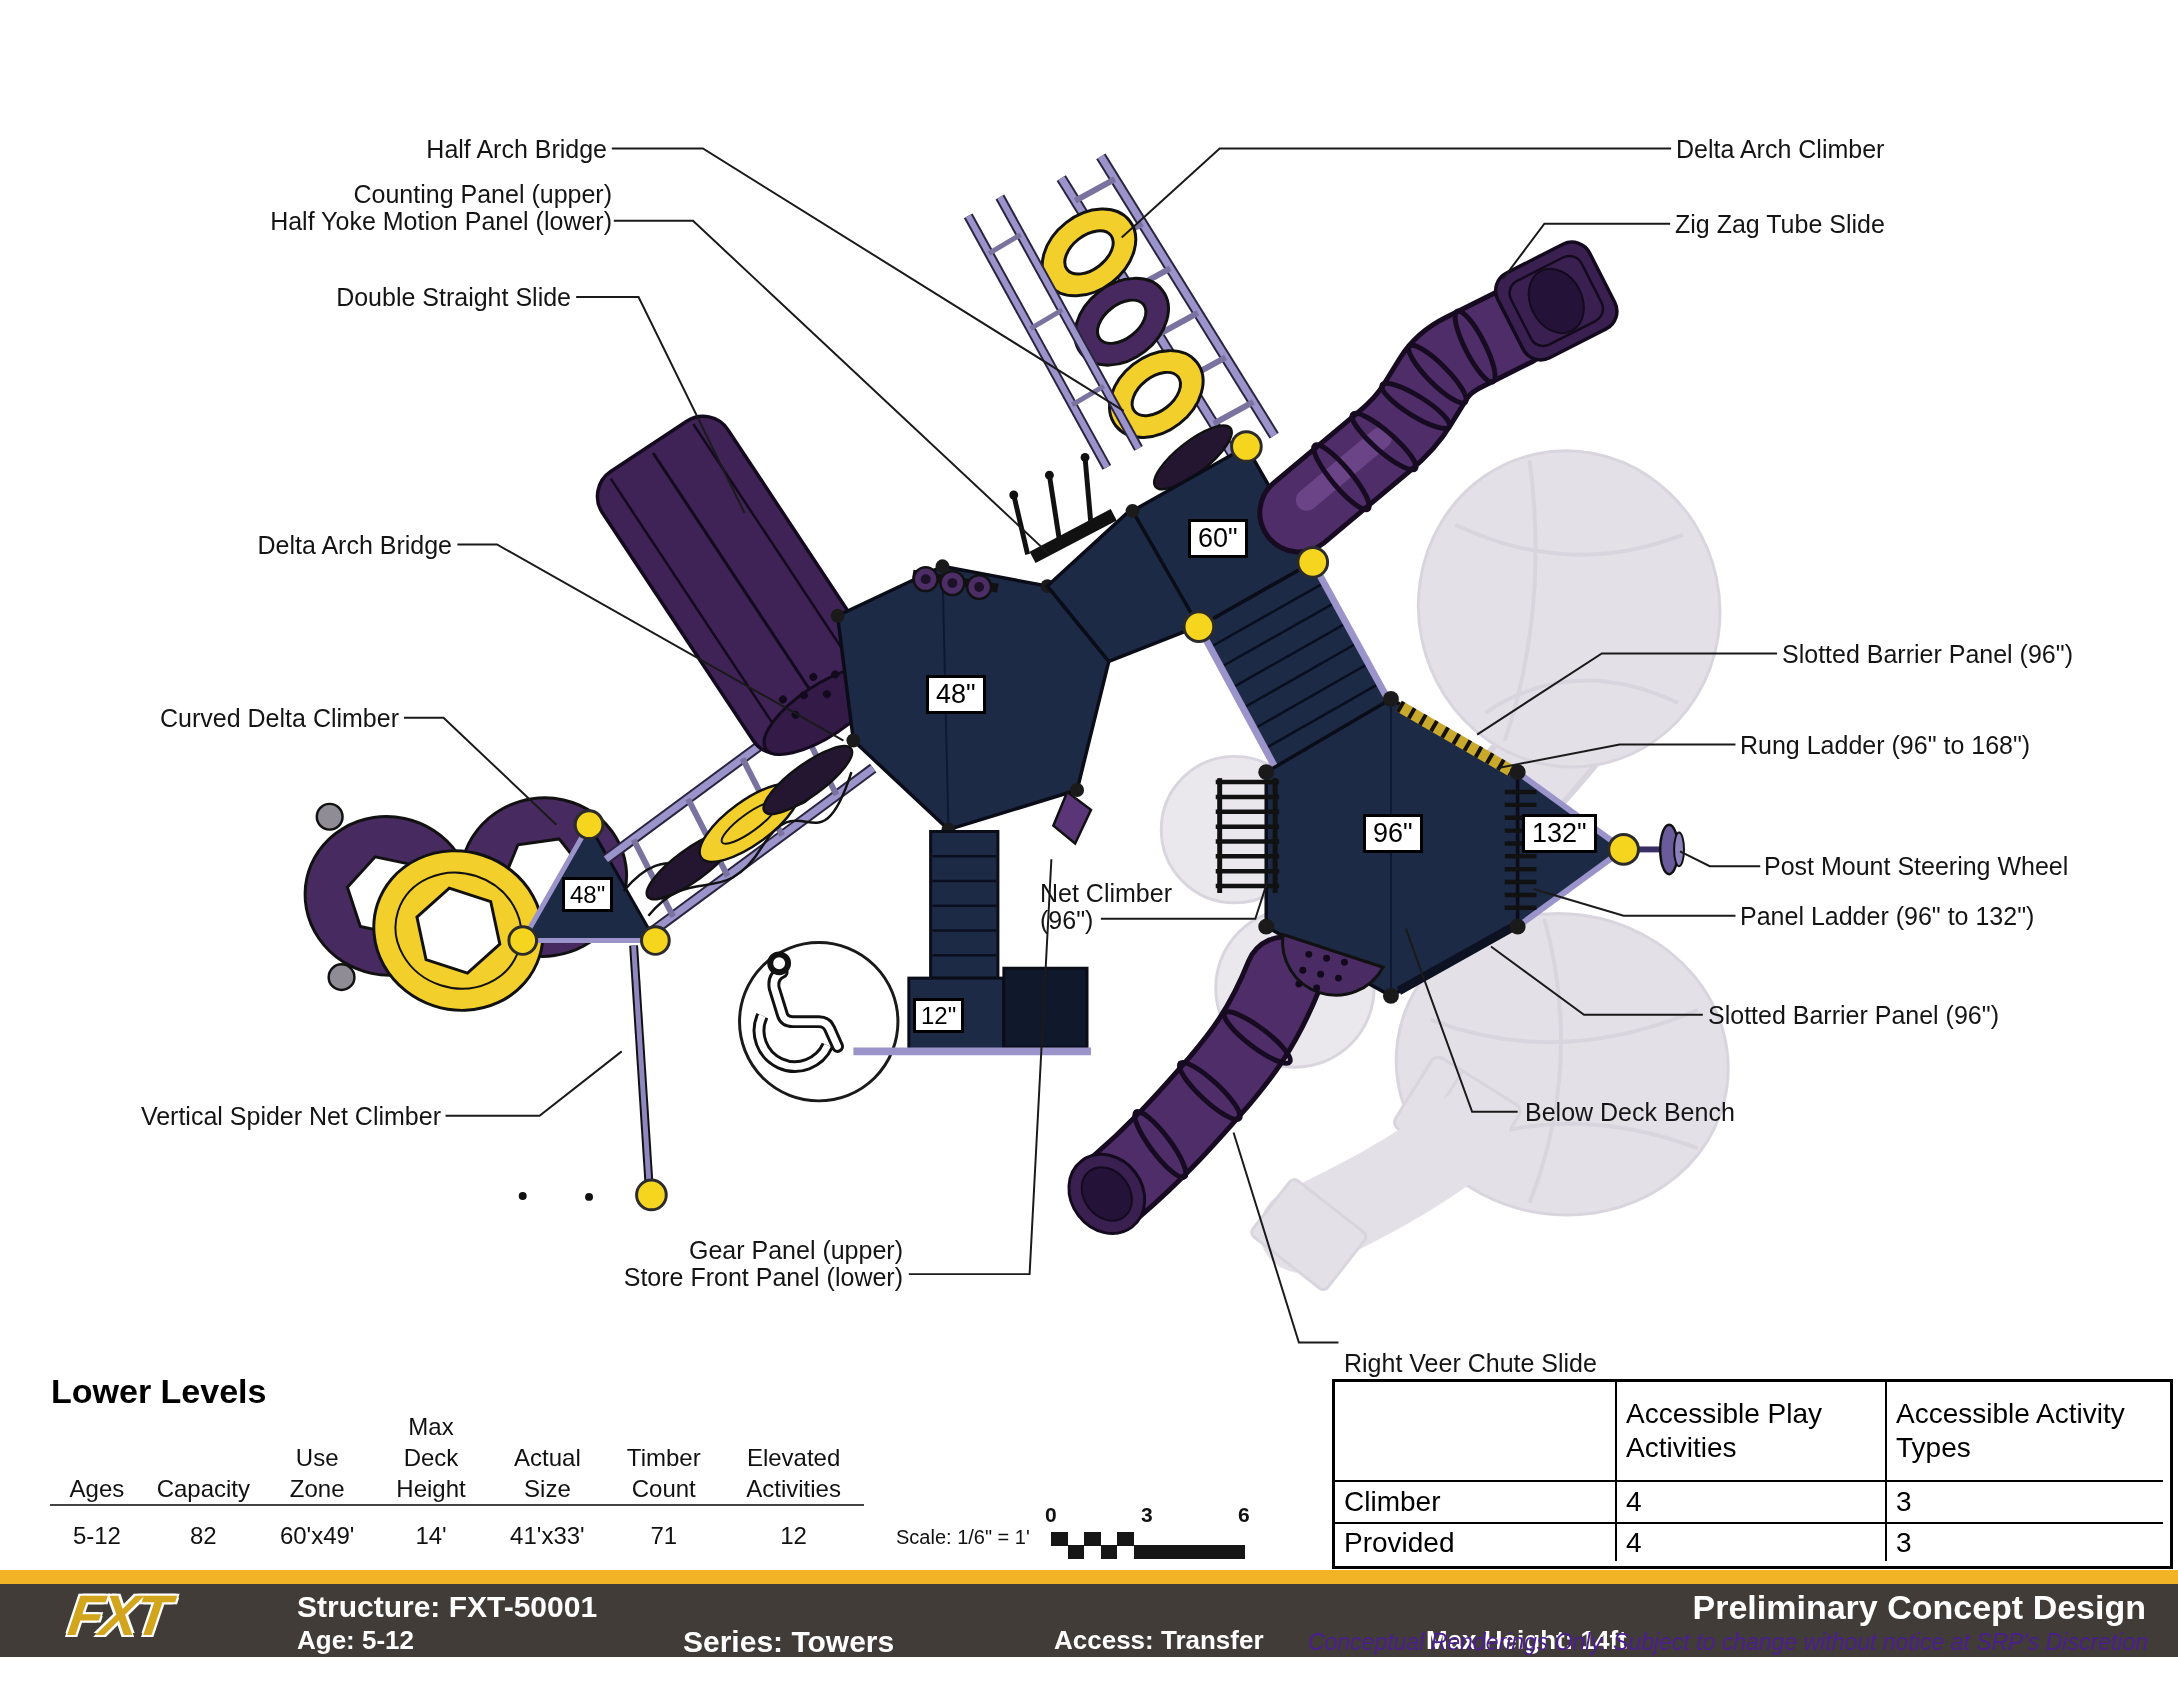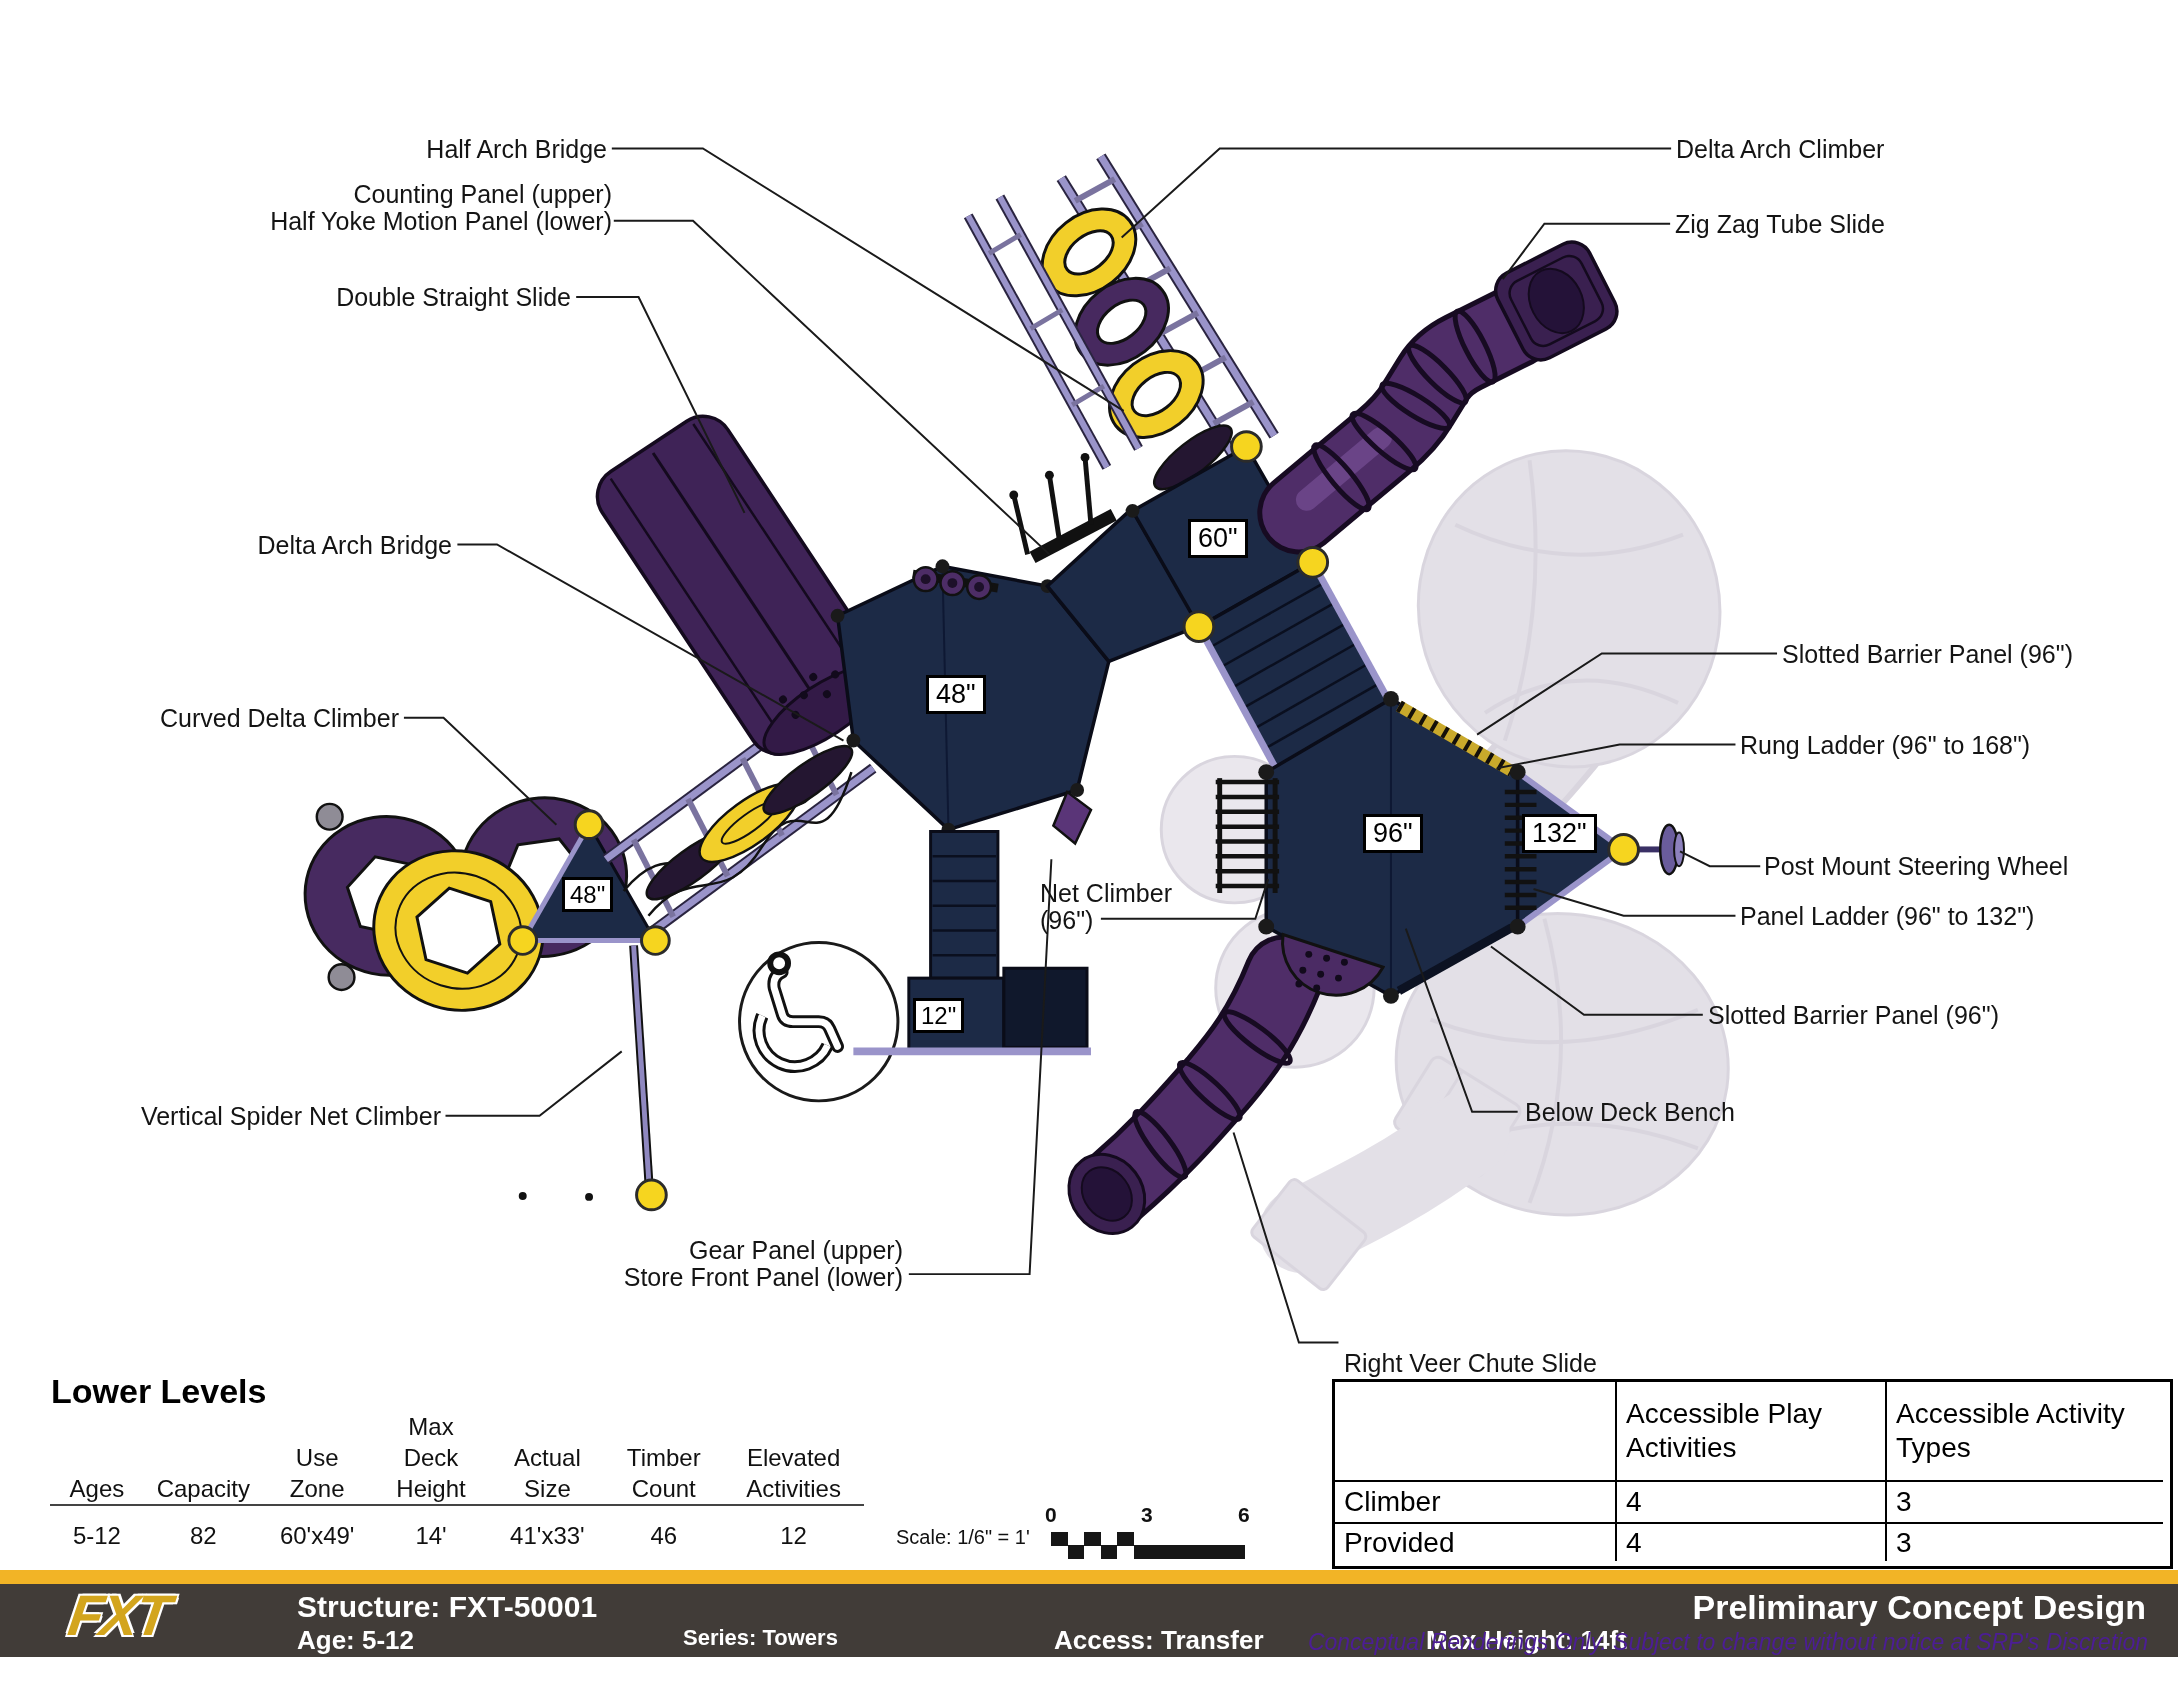--- a/index.html
+++ b/index.html
@@ -33,21 +33,21 @@
   .acc-cell.toprow{border-top:none;}
   
   #footer-yellow{position:absolute;left:0;top:1570px;width:2178px;height:14px;background:#f2b426;}
   #footer-bar{position:absolute;left:0;top:1584px;width:2178px;height:73px;background:#413c38;}
   #footer-logo{position:absolute;left:69px;top:1582px;font-size:57px;font-weight:900;font-style:italic;
                letter-spacing:-3px;color:#d3a51d;transform:skewX(-8deg);
                text-shadow:-2px -2px 0 #fff,2px -2px 0 #fff,-2px 2px 0 #fff,2px 2px 0 #fff,0 0 2px #fff;}
   .f-white{position:absolute;color:#fff;font-weight:bold;white-space:nowrap;}
   #f-structure{left:297px;top:1590px;font-size:30px;}
   #f-age{left:297px;top:1625px;font-size:26px;}
-  #f-series{left:683px;top:1625px;font-size:22px;}
+  #f-series{left:683px;top:1625px;font-size:30px;}
   #f-access{left:1054px;top:1625px;font-size:26px;}
   #f-maxh{left:1426px;top:1625px;font-size:26px;}
   #f-title{right:32px;top:1588px;font-size:34px;text-align:right;}
   #f-disclaimer{position:absolute;right:30px;top:1629px;font-size:23px;font-style:italic;color:#4c1d95;white-space:nowrap;}
 </style>
 </head>
 <body>
 
 <div id="page">
 
@@ -457,21 +457,21 @@
           <span>Activities</span>
           <span></span>
         </div>
   </div>
   <div class="spec-vals">
     <div class="spec-val c0">5-12</div>
     <div class="spec-val c1">82</div>
     <div class="spec-val c2">60'x49'</div>
     <div class="spec-val c3">14'</div>
     <div class="spec-val c4">41'x33'</div>
-    <div class="spec-val c5">46</div>
+    <div class="spec-val c5">71</div>
     <div class="spec-val c6">12</div>
   </div>
 </div>
 
 <div id="scale-label">Scale: 1/6" = 1'</div>
 <span class="tick" style="left:1045px;">0</span>
 <span class="tick" style="left:1141px;">3</span>
 <span class="tick" style="left:1238px;">6</span>
 <div>
   <div class="sb" style="left:1051px;top:1532px;width:17px;height:14px;"></div>

